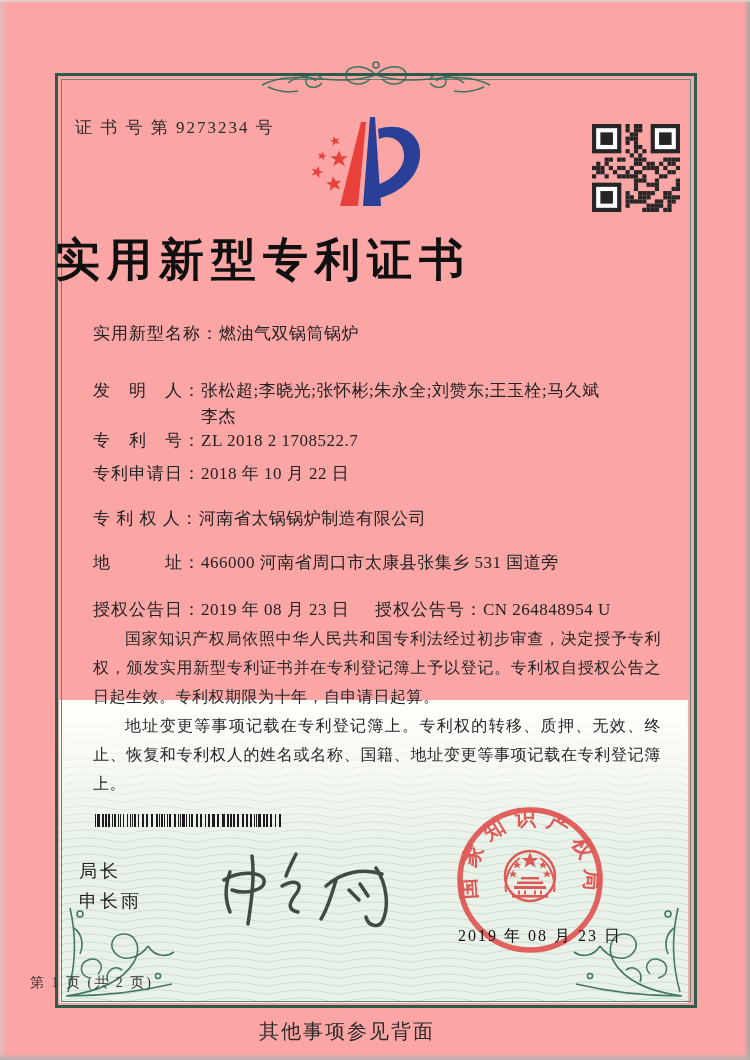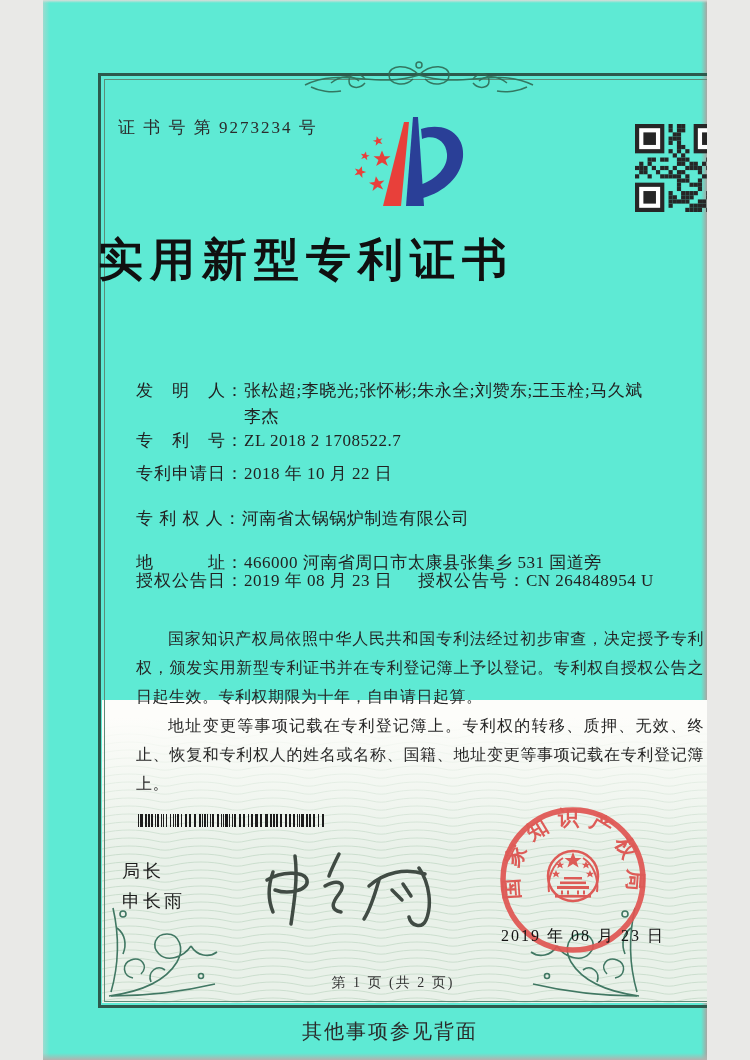--- a/index.html
+++ b/index.html
@@ -1,18 +1,18 @@
 <!DOCTYPE html>
 <html><head>
 <meta charset="utf-8">
 <style>
   html,body{margin:0;padding:0;background:#e9e9e7;}
   .page{
-    position:relative;width:664px;height:1060px;margin:0 auto;
-    background:#5eead4;overflow:hidden;
+    position:relative;width:750px;height:1060px;margin:0 auto;
+    background:#fca5a5;overflow:hidden;
     font-family:"Liberation Serif",serif;color:#1f1f1f;
   }
   
   .scan-left{position:absolute;left:0;top:0;width:7px;height:100%;background:linear-gradient(to right,#cfcfcb,rgba(255,255,255,0));opacity:.55;}
   .scan-right{position:absolute;right:0;top:0;width:6px;height:100%;background:linear-gradient(to right,rgba(255,255,255,0),#a7a7a3);}
   .scan-bottom{position:absolute;left:0;bottom:0;width:100%;height:7px;background:linear-gradient(to bottom,rgba(255,255,255,0),#b3b3af);}
   .scan-top{position:absolute;left:0;top:0;width:100%;height:3px;background:linear-gradient(to bottom,#dcdcd8,rgba(255,255,255,0));}
 
   
   .frame-outer{position:absolute;left:55px;top:73px;width:636px;height:929px;border:3px solid #2c5a4d;z-index:2;pointer-events:none;}
@@ -43,21 +43,21 @@
   .body-text{position:absolute;left:93px;width:568px;top:624px;font-size:16px;line-height:29px;
     text-align:justify;color:#262626;z-index:4;}
   .body-text p{margin:0;text-indent:2em;letter-spacing:0.5px;}
 
   .barcode{position:absolute;left:95px;top:814px;z-index:4;}
   .officer{position:absolute;left:79px;top:856px;font-size:18px;line-height:30px;letter-spacing:3px;color:#1d1d1d;z-index:4;}
   .signature{position:absolute;left:200px;top:828px;z-index:5;}
   .seal{position:absolute;left:450px;top:800px;z-index:5;opacity:.92;}
   .seal-date{position:absolute;left:458px;top:926px;font-size:16px;letter-spacing:2px;color:#141414;z-index:6;white-space:nowrap;}
 
-  .page-num{position:absolute;left:55px;width:640px;top:974px;text-align:center;font-size:14px;
+  .page-num{position:absolute;left:55px;width:640px;top:974px;font-size:14px;
     letter-spacing:2px;color:#333;z-index:4;transform:translateX(-25px);}
   .back-note{position:absolute;left:55px;width:640px;top:1018px;text-align:center;font-size:20px;
     letter-spacing:2px;color:#2a2a2a;z-index:4;transform:translateX(-28px);}
 </style>
 </head>
 <body>
 
 <div class="page">
 
   <div class="scan-left"></div>
@@ -302,36 +302,39 @@
       <rect x="56" y="0" width="28" height="28" fill="#262626"></rect>
       <rect x="60" y="4" width="20" height="20" fill="#fff"></rect>
       <rect x="64" y="8" width="12" height="12" fill="#262626"></rect>
       <rect x="0" y="56" width="28" height="28" fill="#262626"></rect>
       <rect x="4" y="60" width="20" height="20" fill="#fff"></rect>
       <rect x="8" y="64" width="12" height="12" fill="#262626"></rect>
     </svg>
 
   <div class="title">实用新型专利证书</div>
 
+  <div class="row" style="top:321px">
+    <span class="lbl">实用新型名称：</span><span class="val">燃油气双锅筒锅炉</span>
+  </div>
   <div class="row" style="top:378px">
     <span class="lbl">发　明　人：</span><span class="val-block"><span class="val">张松超;李晓光;张怀彬;朱永全;刘赞东;王玉栓;马久斌</span><br><span class="val">李杰</span></span>
   </div>
   <div class="row" style="top:428px">
     <span class="lbl">专　利　号：</span><span class="val">ZL 2018 2 1708522.7</span>
   </div>
   <div class="row" style="top:461px">
     <span class="lbl">专利申请日：</span><span class="val">2018 年 10 月 22 日</span>
   </div>
   <div class="row" style="top:506px">
     <span class="lbl">专 利 权 人：</span><span class="val">河南省太锅锅炉制造有限公司</span>
   </div>
   <div class="row" style="top:550px">
     <span class="lbl">地　　　址：</span><span class="val">466000 河南省周口市太康县张集乡 531 国道旁</span>
   </div>
-  <div class="row" style="top:568px">
+  <div class="row" style="top:597px">
     <span class="lbl">授权公告日：</span><span class="val">2019 年 08 月 23 日</span>
     <span class="g2"><span class="lbl">授权公告号：</span><span class="val">CN 264848954 U</span></span>
   </div>
 
   <div class="body-text">
     <p>国家知识产权局依照中华人民共和国专利法经过初步审查，决定授予专利权，颁发实用新型专利证书并在专利登记簿上予以登记。专利权自授权公告之日起生效。专利权期限为十年，自申请日起算。</p>
     <p>地址变更等事项记载在专利登记簿上。专利权的转移、质押、无效、终止、恢复和专利权人的姓名或名称、国籍、地址变更等事项记载在专利登记簿上。</p>
   </div>
 
   <svg class="barcode" id="barcode" width="190" height="13">

